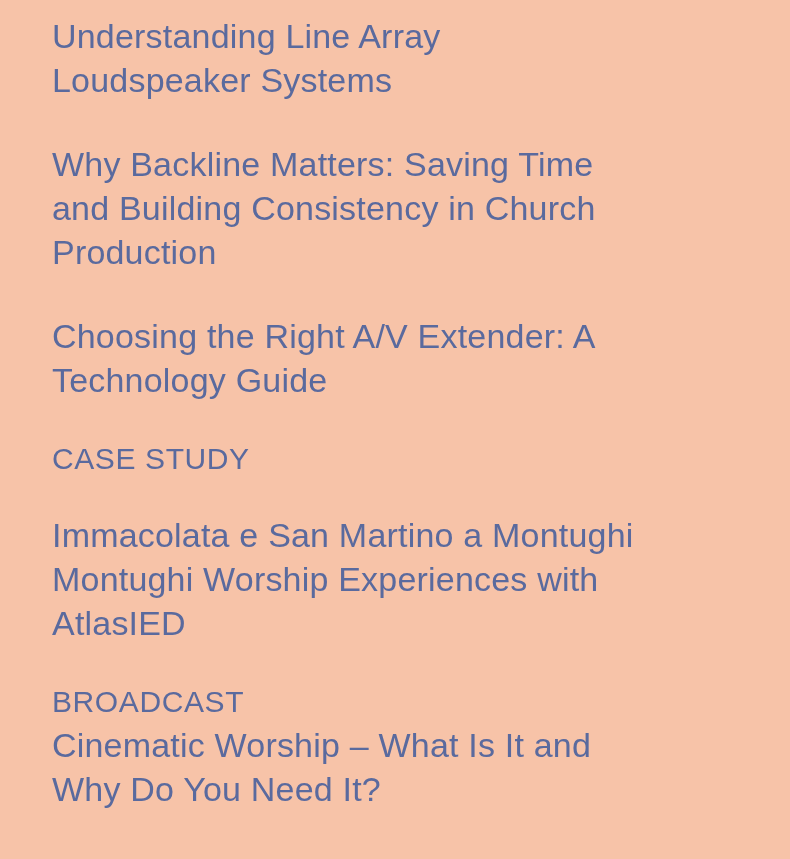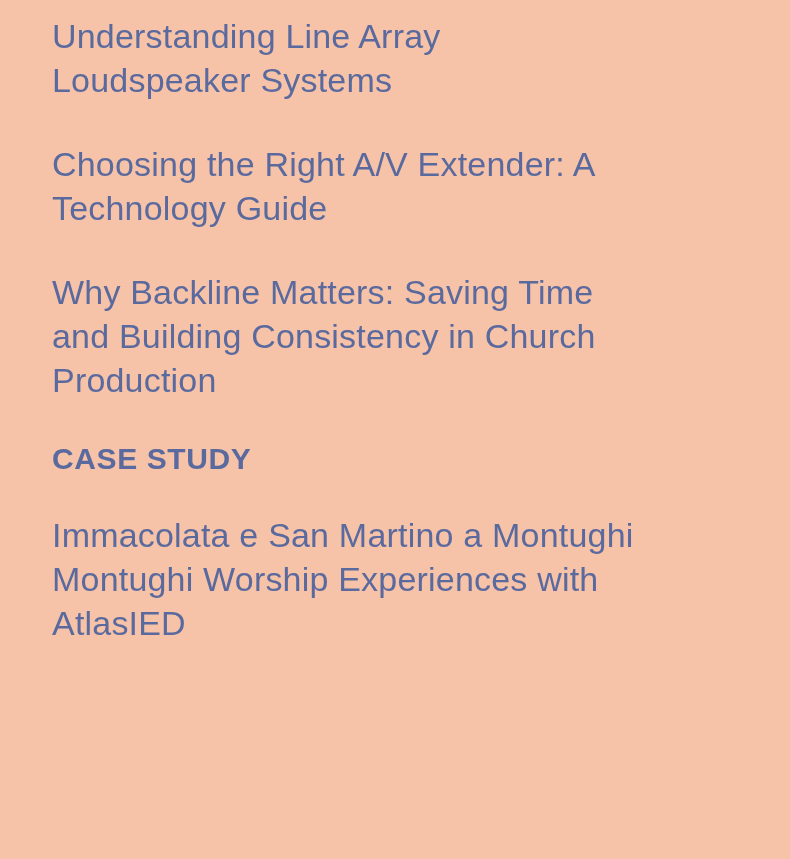--- a/index.html
+++ b/index.html
@@ -29,21 +29,21 @@
     display: block;
     margin: 0 0 40px 0;
   }
   .article.has-eyebrow {
     margin-bottom: 36px;
   }
   .eyebrow {
     display: block;
     color: #5a6a9e;
     font-size: 30px;
-    font-weight: bold;
+    font-weight: normal;
     letter-spacing: 0.6px;
     line-height: 1.15;
     margin-bottom: 4px;
   }
   .headline {
     display: block;
     color: #5a6a9e;
     font-size: 34px;
     font-weight: 400;
     line-height: 44px;
@@ -56,31 +56,35 @@
 
 <div class="page">
 
   <div class="article-list">
 
     <div class="article">
       <a class="headline" href="#">Understanding Line Array Loudspeaker Systems</a>
     </div>
 
     <div class="article">
-      <a class="headline" href="#">Choosing the Right A/V Extender: A Technology Guide</a>
+      <a class="headline" href="#">Why Backline Matters: Saving Time and Building Consistency in Church Production</a>
     </div>
 
     <div class="article">
-      <a class="headline" href="#">Why Backline Matters: Saving Time and Building Consistency in Church Production</a>
+      <a class="headline" href="#">Choosing the Right A/V Extender: A Technology Guide</a>
     </div>
 
     <div class="article has-eyebrow">
       <span class="eyebrow">CASE STUDY</span>
     </div>
 
     <div class="article">
       <a class="headline" href="#">Immacolata e San Martino a Montughi Montughi Worship Experiences with AtlasIED</a>
     </div>
 
+    <div class="article has-eyebrow">
+      <span class="eyebrow">BROADCAST</span>
+      <a class="headline" href="#">Cinematic Worship – What Is It and Why Do You Need It?</a>
+    </div>
 
   </div>
 
 </div>
 
 </body></html>

